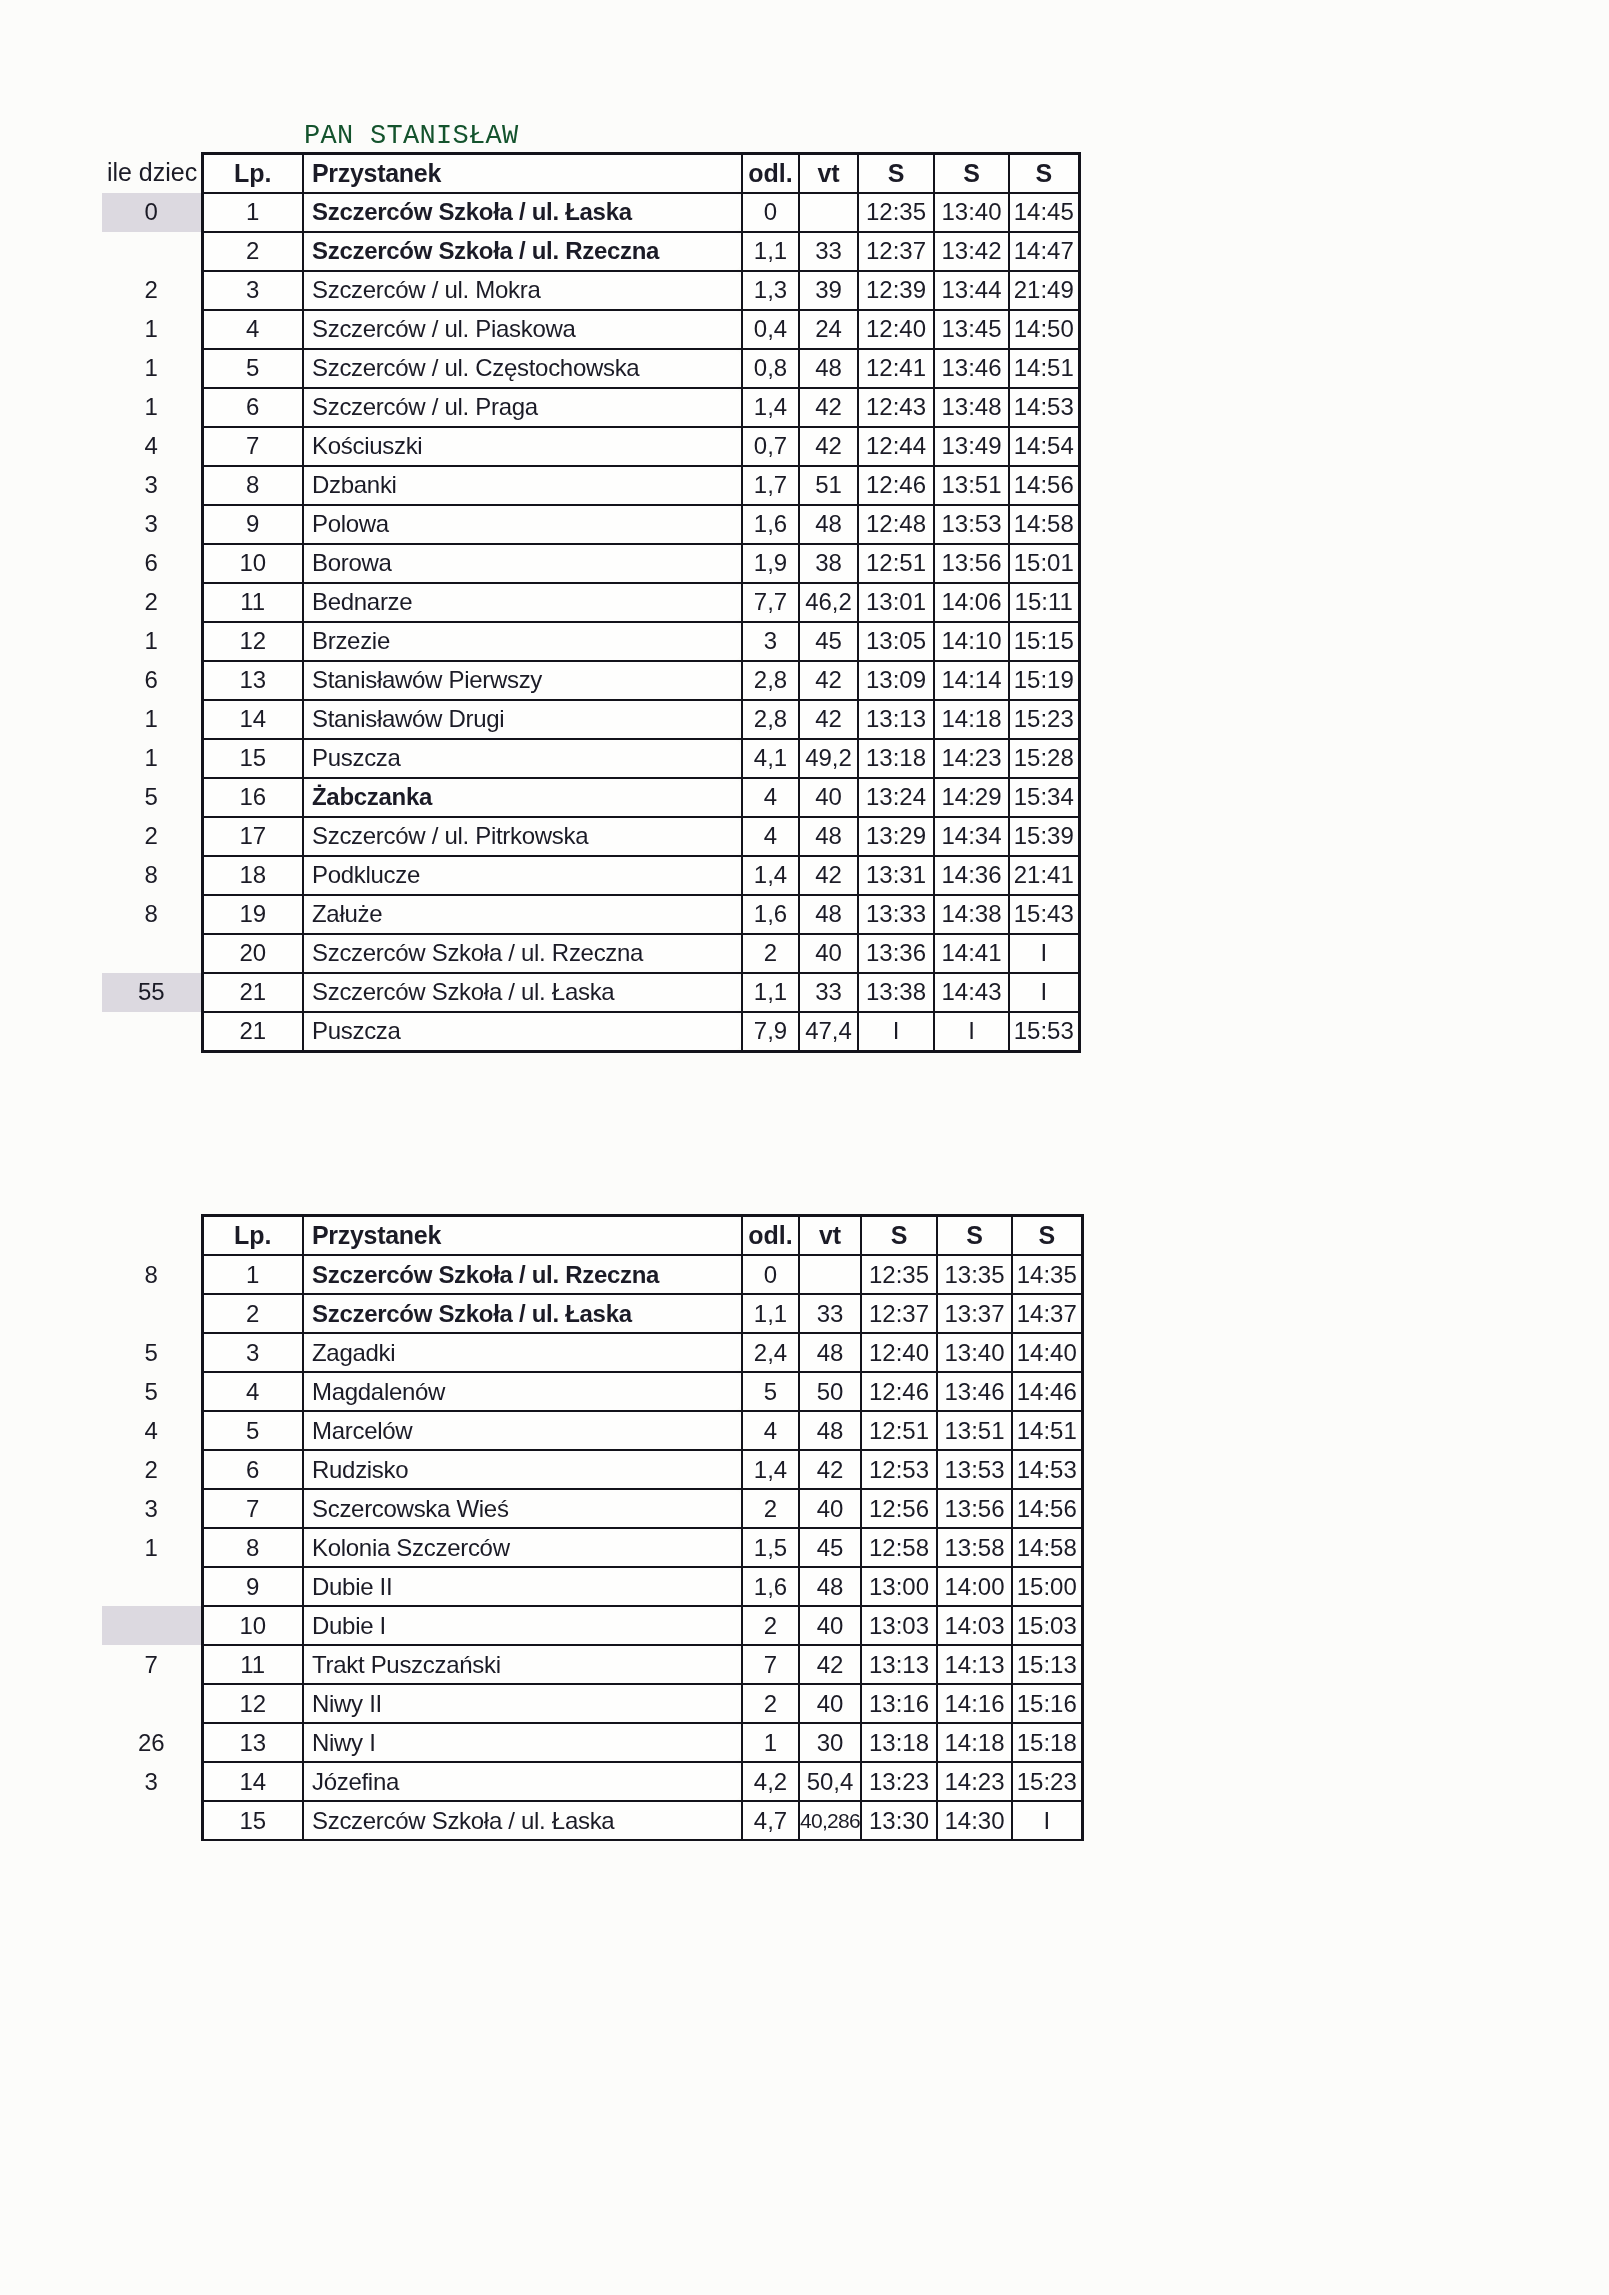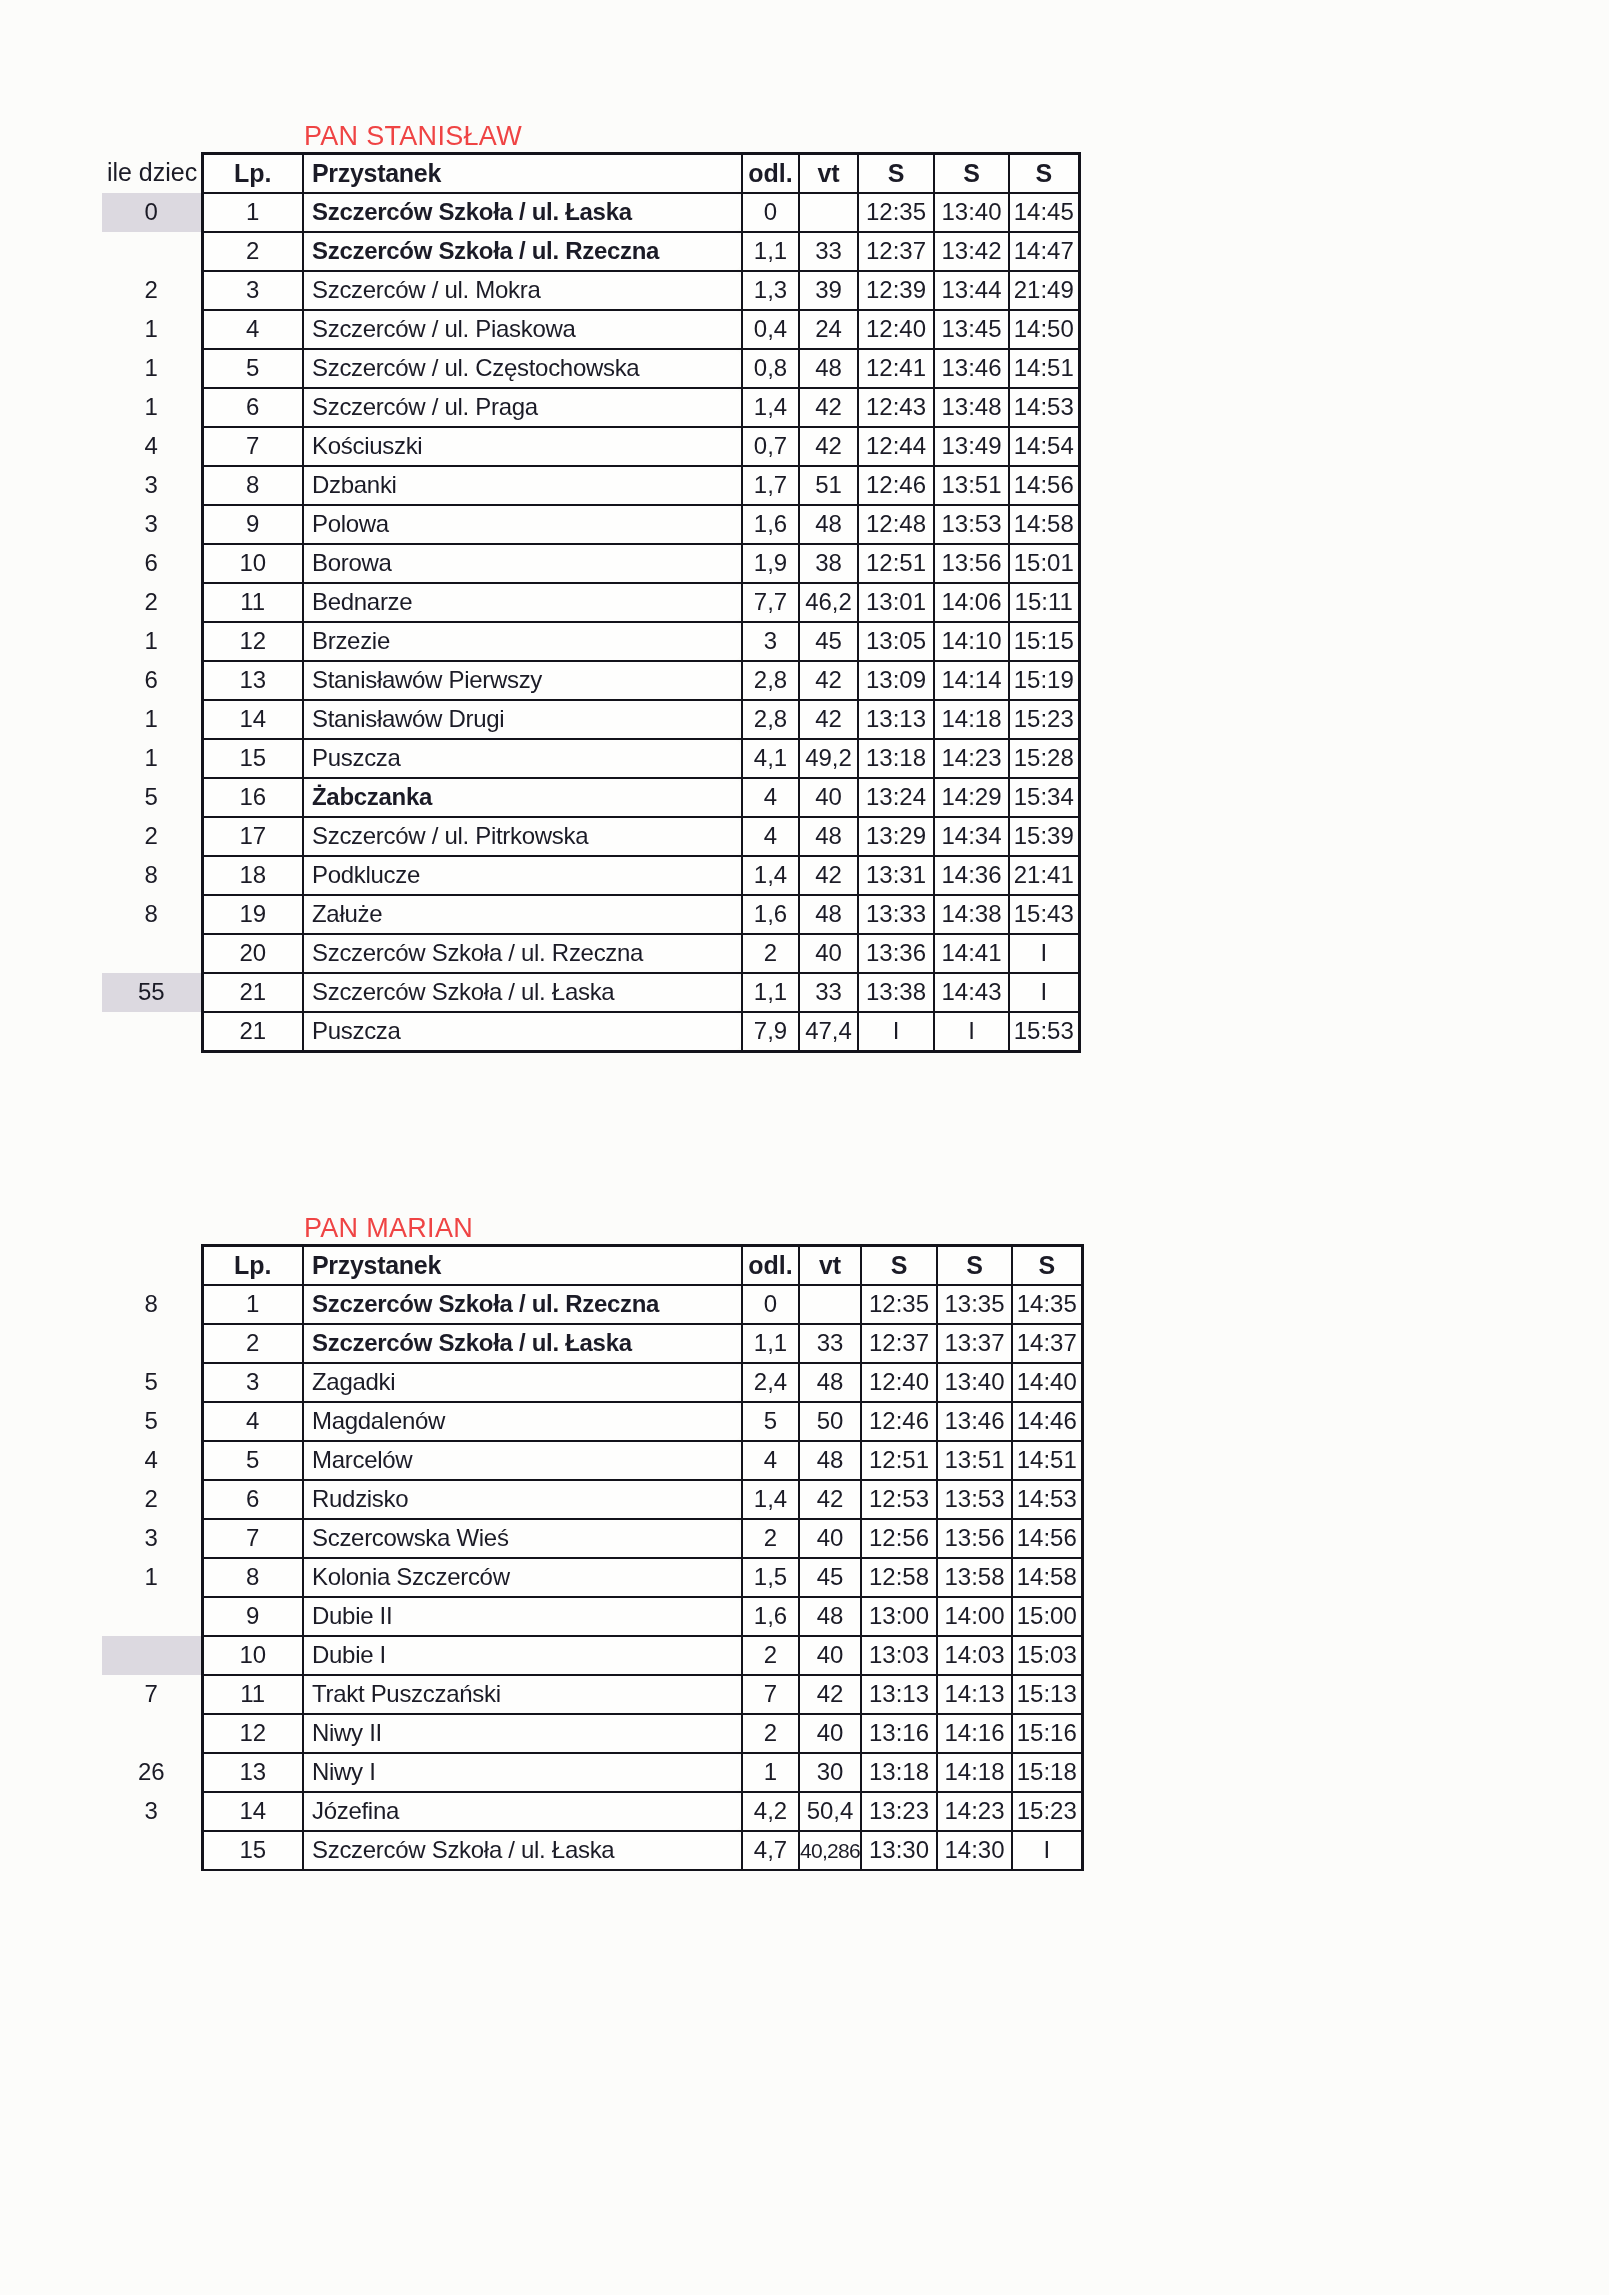--- a/index.html
+++ b/index.html
@@ -9,23 +9,24 @@
     font-family:"Liberation Sans",sans-serif;
     position:relative;
     color:#1b1b26;
   }
   .block{position:absolute;left:102px;}
   .block1{top:122px;}
   .block2{top:1214px;}
   .title{
     font-size:27px;line-height:29px;height:29px;
     margin:0 0 0.7px 202px;
-    font-weight:400;color:#ef4444;
+    font-weight:400;color:#14532d;
     letter-spacing:0.3px;
     white-space:nowrap;
+    font-family:Liberation Mono, monospace;
   }
   table{border-collapse:collapse;table-layout:fixed;}
   td{
     height:37px;vertical-align:middle;
     font-size:24px;line-height:1;
     white-space:nowrap;
     color:#1b1b26;
     padding:0;
   }
   .b{
@@ -291,21 +292,20 @@
           <td class="b bb">47,4</td>
           <td class="b bb">I</td>
           <td class="b bb">I</td>
           <td class="b br bb">15:53</td>
         </tr>
       </tbody>
     </table>
 </div>
 
 <div class="block block2">
-  <div class="title">PAN MARIAN</div>
   <table>
       <colgroup>
         <col style="width:100px">
         <col style="width:101px">
         <col style="width:439px">
         <col style="width:57px">
         <col style="width:59px">
         <col style="width:76px">
         <col style="width:75px">
         <col style="width:70px">

